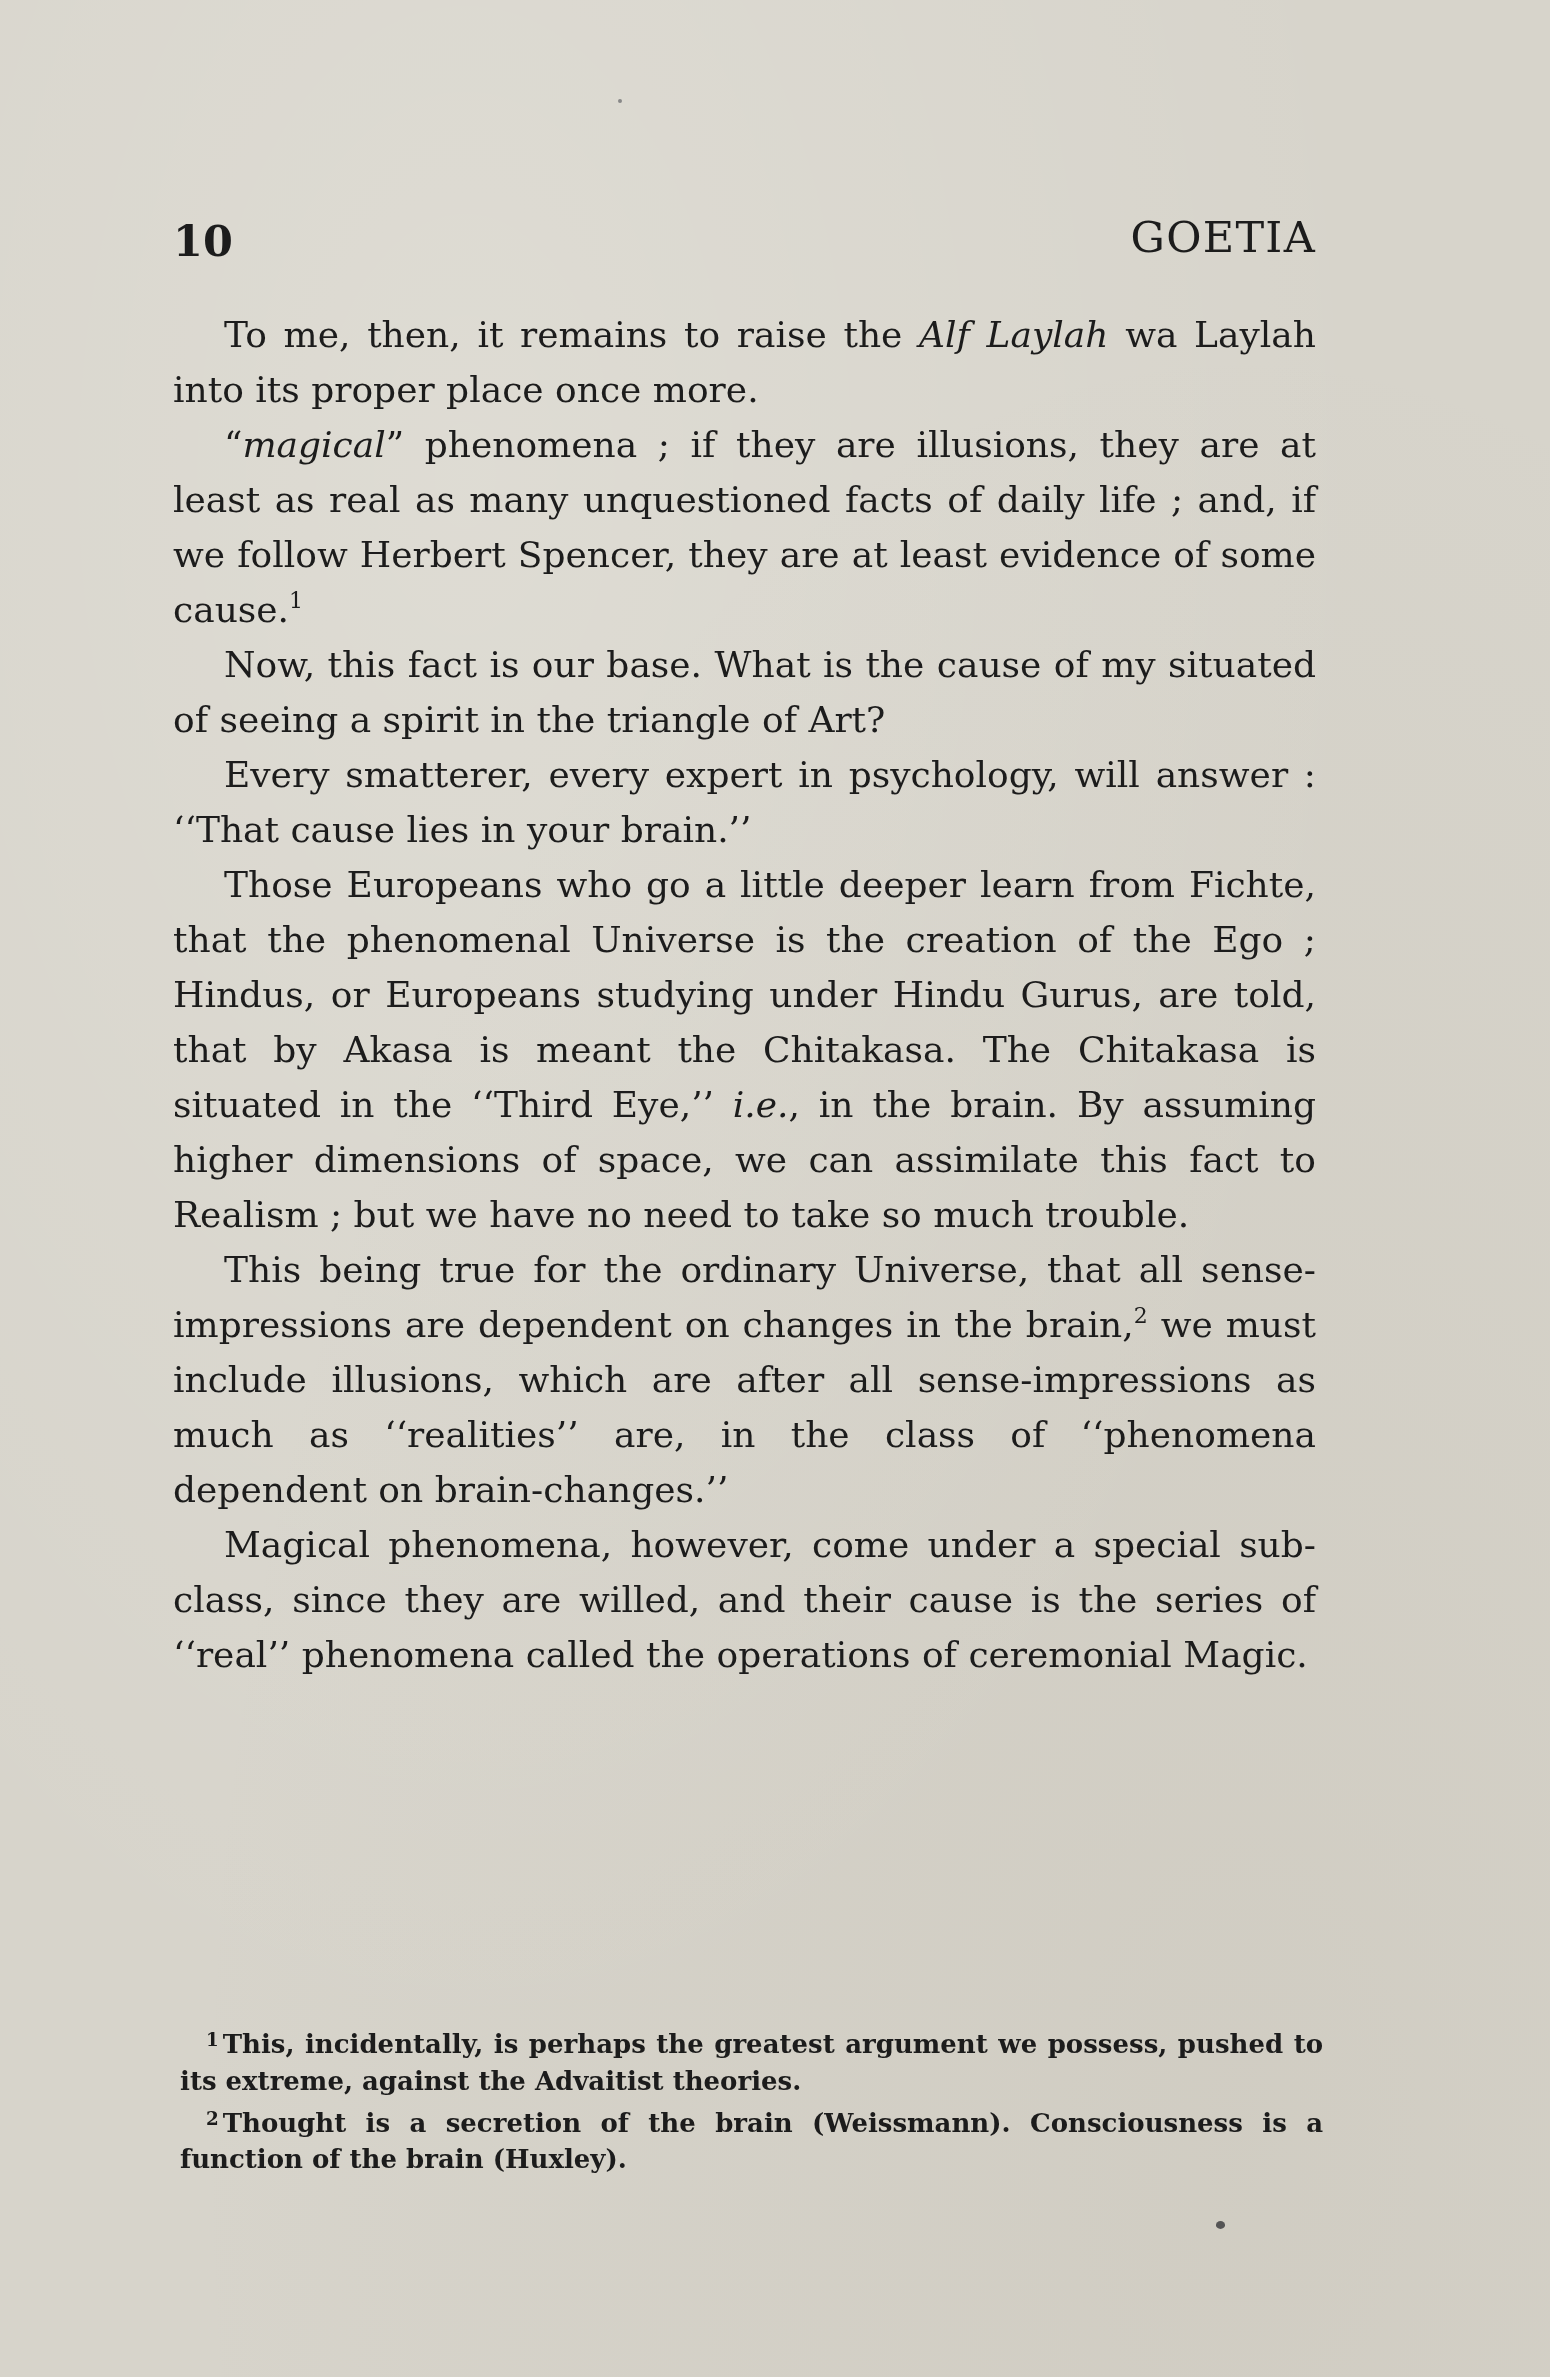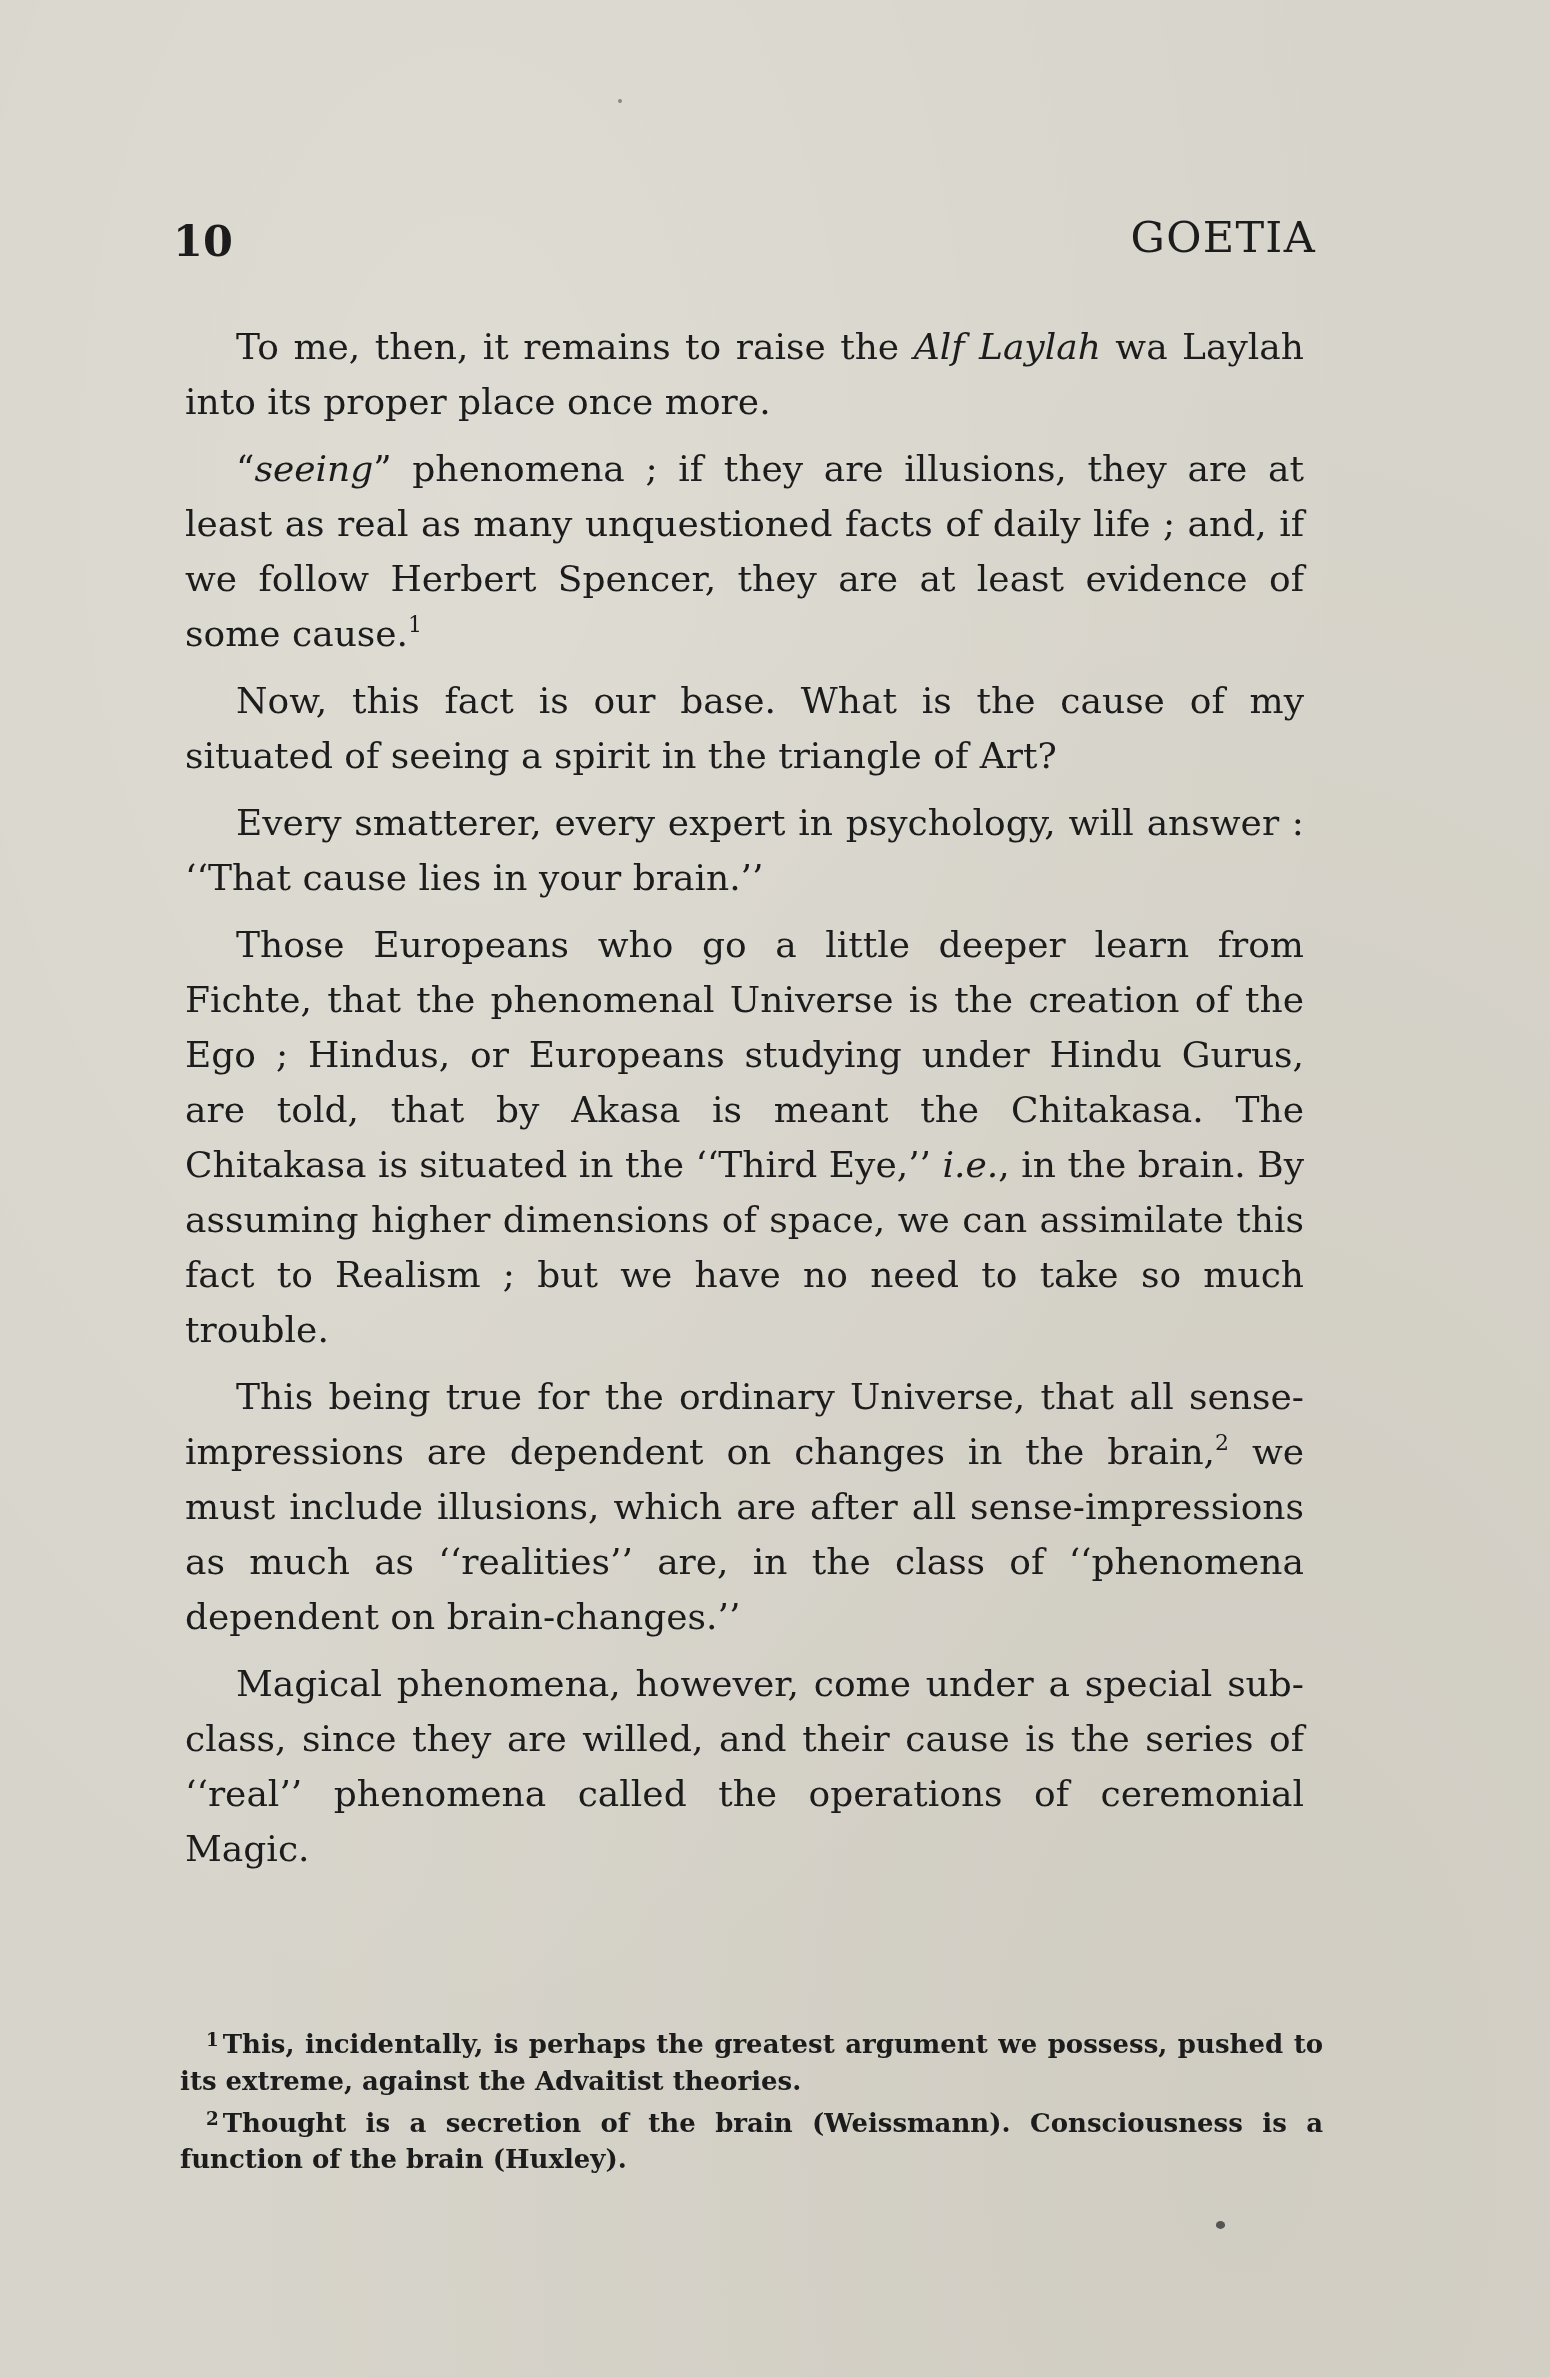--- a/index.html
+++ b/index.html
@@ -20,21 +20,21 @@
     position: absolute; left: 173px; top: 208px; width: 1143px; height: 59px;
     font-size: 43px; line-height: 59px;
   }
   .page-number { position: absolute; left: 0; top: 4px; font-weight: bold; }
   .running-title { position: absolute; left: 0; right: 0; text-align: right; letter-spacing: 1.3px; }
   .body-text {
     position: absolute; left: 173px; top: 307px; width: 1143px;
     font-size: 36px; line-height: 55px;
     text-align: justify;
   }
-  .body-text p { margin: 12px; text-indent: 51px; }
+  .body-text p { margin: 0; text-indent: 51px; }
   .fn-ref { font-size: 22px; vertical-align: 14.4px; line-height: 0; }
   .footnotes {
     position: absolute; left: 180px; top: 2021px; width: 1143px;
     font-size: 26px; line-height: 37px; font-weight: bold;
     text-align: justify;
   }
   .footnotes p { margin: 0; text-indent: 26px; }
   .fn-num { font-size: 18.3px; vertical-align: 6.5px; margin-right: 3.9px; }
   .speck { position: absolute; background: #555; border-radius: 50%; }
   i { font-style: italic; }
@@ -44,21 +44,21 @@
 
 <div class="page-bg"></div>
 
 <div class="running-head">
   <span class="page-number">10</span>
   <div class="running-title">GOETIA</div>
 </div>
 
 <div class="body-text">
   <p><span>To me, then, it remains to raise the </span><i>Alf Laylah</i><span> wa Laylah into its proper place once more.</span></p>
-  <p><span>“</span><i>seeing</i><span>”</span><span> phenomena ; if they are illusions, they are at least as real as many unquestioned facts of daily life ; and, if we follow Herbert Spencer, they are at least evidence of some cause.</span><sup class="fn-ref">1</sup></p>
+  <p><span>“</span><i>magical</i><span>”</span><span> phenomena ; if they are illusions, they are at least as real as many unquestioned facts of daily life ; and, if we follow Herbert Spencer, they are at least evidence of some cause.</span><sup class="fn-ref">1</sup></p>
   <p>Now, this fact is our base.  What is the cause of my situated of seeing a spirit in the triangle of Art?</p>
   <p>Every smatterer, every expert in psychology, will answer : ‘‘That cause lies in your brain.’’</p>
   <p><span>Those Europeans who go a little deeper learn from Fichte, that the phenomenal Universe is the creation of the Ego ; Hindus, or Europeans studying under Hindu Gurus, are told, that by Akasa is meant the Chitakasa. The Chitakasa is situated in the ‘‘Third Eye,’’ </span><i>i.e.</i><span>, in the brain.  By assuming higher dimensions of space, we can assimilate this fact to Realism ; but we have no need to take so much trouble.</span></p>
   <p><span>This being true for the ordinary Universe, that all sense-impressions are dependent on changes in the brain,</span><sup class="fn-ref">2</sup><span> we must include illusions, which are after all sense-impressions as much as ‘‘realities’’ are, in the class of ‘‘phenomena dependent on brain-changes.’’</span></p>
   <p>Magical phenomena, however, come under a special sub-class, since they are willed, and their cause is the series of ‘‘real’’ phenomena called the operations of ceremonial Magic.</p>
 </div>
 
 <div class="footnotes">
   <p><span class="fn-num">1</span><span>This, incidentally, is perhaps the greatest argument we possess, pushed to its extreme, against the Advaitist theories.</span></p>
   <p><span class="fn-num">2</span><span>Thought is a secretion of the brain (Weissmann).  Consciousness is a function of the brain (Huxley).</span></p>

